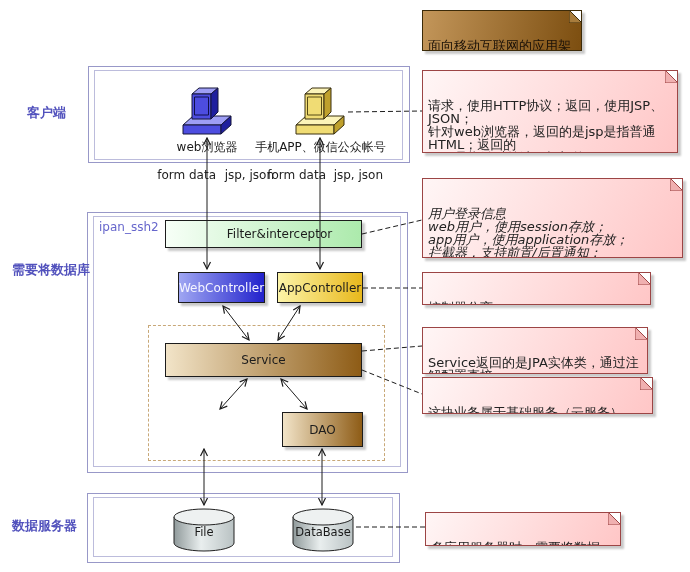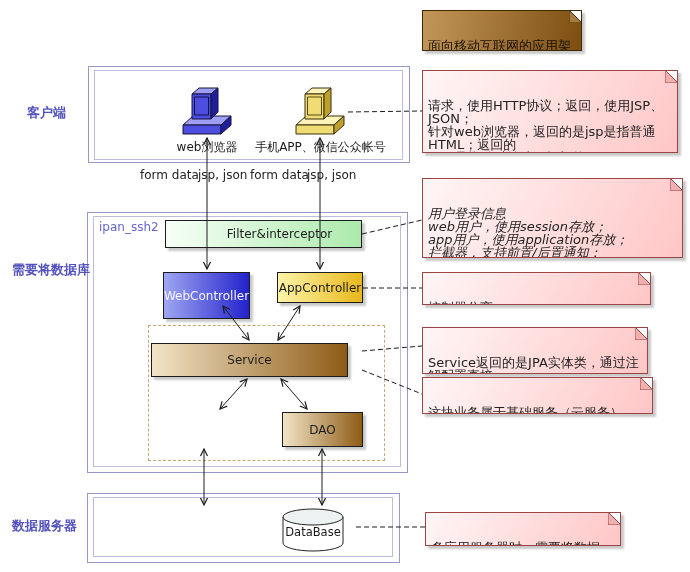--- a/index.html
+++ b/index.html
@@ -23,44 +23,44 @@
 
   #lbl-pkg-app{position:absolute;left:99px;top:220px;font-size:12px;color:#6666cc;z-index:4;}
 
   .node-icon{position:absolute;z-index:3;}
   #node-web{left:179px;top:85px;}
   #node-app{left:292px;top:85px;}
   .node-label{position:absolute;font-size:12px;color:#1a1a1a;text-align:center;z-index:4;}
   #lbl-node-web{left:147px;top:139px;width:120px;}
   #lbl-node-app{left:238px;top:139px;width:165px;}
 
-  .flow-label{position:absolute;top:168px;width:76px;font-size:12px;color:#222;text-align:left;z-index:4;}
+  .flow-label{position:absolute;top:168px;width:76px;font-size:12px;color:#222;text-align:right;z-index:4;}
   #fl1{left:140px;} #fl2{left:198px;} #fl3{left:250px;} #fl4{left:307px;}
 
   .comp{position:absolute;border:1px solid #1c1c1c;display:flex;align-items:center;justify-content:center;
         font-size:12px;color:#1c1c1c;box-shadow:3px 3px 2px #c9c9c9;z-index:3;}
   #c-filter{left:165px;top:220px;width:197px;height:28px;
             background:linear-gradient(90deg,#f7fff7,#aceaac);padding-left:32px;}
-  #c-webctl{left:163px;top:272px;width:87px;height:47px;color:#f4f4ff;
+  #c-webctl{left:178px;top:272px;width:87px;height:31px;color:#f4f4ff;
             background:linear-gradient(90deg,#9fa6f2,#2222cc);}
   #c-appctl{left:277px;top:272px;width:86px;height:31px;
             background:linear-gradient(90deg,#fcf4a8,#e8b81c);}
-  #c-service{left:151px;top:343px;width:197px;height:34px;
+  #c-service{left:165px;top:343px;width:197px;height:34px;
             background:linear-gradient(90deg,#f2e4c8,#8e5c16);}
   #c-fileutils{left:163px;top:412px;width:84px;height:35px;
             background:linear-gradient(90deg,#f2e4c8,#8e5c16);}
   #c-dao{left:282px;top:412px;width:81px;height:35px;
             background:linear-gradient(90deg,#f2e4c8,#8e5c16);}
 
   #svc-boundary{position:absolute;left:148px;top:325px;width:237px;height:136px;
             border:1px dashed #c8a878;z-index:2;}
 
   .cyl{position:absolute;width:64px;height:44px;z-index:3;}
   #cyl-file{left:172px;top:508px;}
-  #cyl-db{left:281px;top:508px;}
+  #cyl-db{left:291px;top:508px;}
   .cyl-label{position:absolute;left:0;top:17px;width:100%;text-align:center;
              font-size:11.5px;color:#1a1a1a;}
 
   .note{position:absolute;border:1px solid #9c4545;color:#222;font-size:13px;line-height:13px;
         padding:2px 5px;white-space:pre-line;overflow:hidden;z-index:4;
         background:linear-gradient(120deg,#fff6f6,#ffc6c6);box-shadow:3px 3px 2px #c9c9c9;}
   .note .fold{position:absolute;top:-1px;right:-1px;}
   .note-text{display:block;}
   #note-title{left:422px;top:10px;width:160px;height:41px;border:1px solid #3c2a08;
         background:linear-gradient(100deg,#c3965a,#7c4e10);color:#1c1208;}
@@ -121,20 +121,34 @@
   <div class="flow-label" id="fl3">form data</div>
   <div class="flow-label" id="fl4">jsp, json</div>
 
   <div class="comp" id="c-filter">Filter&amp;interceptor</div>
   <div class="comp" id="c-webctl">WebController</div>
   <div class="comp" id="c-appctl">AppController</div>
   <div id="svc-boundary"></div>
   <div class="comp" id="c-service">Service</div>
   <div class="comp" id="c-dao">DAO</div>
 
+  <div class="cyl" id="cyl-file">
+    <svg width="64" height="44" viewBox="0 0 64 44">
+      <defs>
+        <linearGradient id="gcyl" x1="0" y1="0" x2="1" y2="0">
+          <stop offset="0" stop-color="#909a9b"></stop>
+            <stop offset="0.45" stop-color="#e9eeee"></stop>
+            <stop offset="1" stop-color="#b9c2c3"></stop>
+        </linearGradient>
+      </defs>
+      <path d="M2,9 V35 A30,8 0 0 0 62,35 V9" fill="url(#gcyl)" stroke="#222"></path>
+      <ellipse cx="32" cy="9" rx="30" ry="8" fill="#eef1f1" stroke="#222"></ellipse>
+    </svg>
+    <span class="cyl-label">File</span>
+  </div>
   <div class="cyl" id="cyl-db">
     <svg width="64" height="44" viewBox="0 0 64 44">
       <path d="M2,9 V35 A30,8 0 0 0 62,35 V9" fill="url(#gcyl)" stroke="#222"></path>
       <ellipse cx="32" cy="9" rx="30" ry="8" fill="#eef1f1" stroke="#222"></ellipse>
     </svg>
     <span class="cyl-label">DataBase</span>
   </div>
 
   <div class="note" id="note-title">
     <svg class="fold" width="13" height="13">

